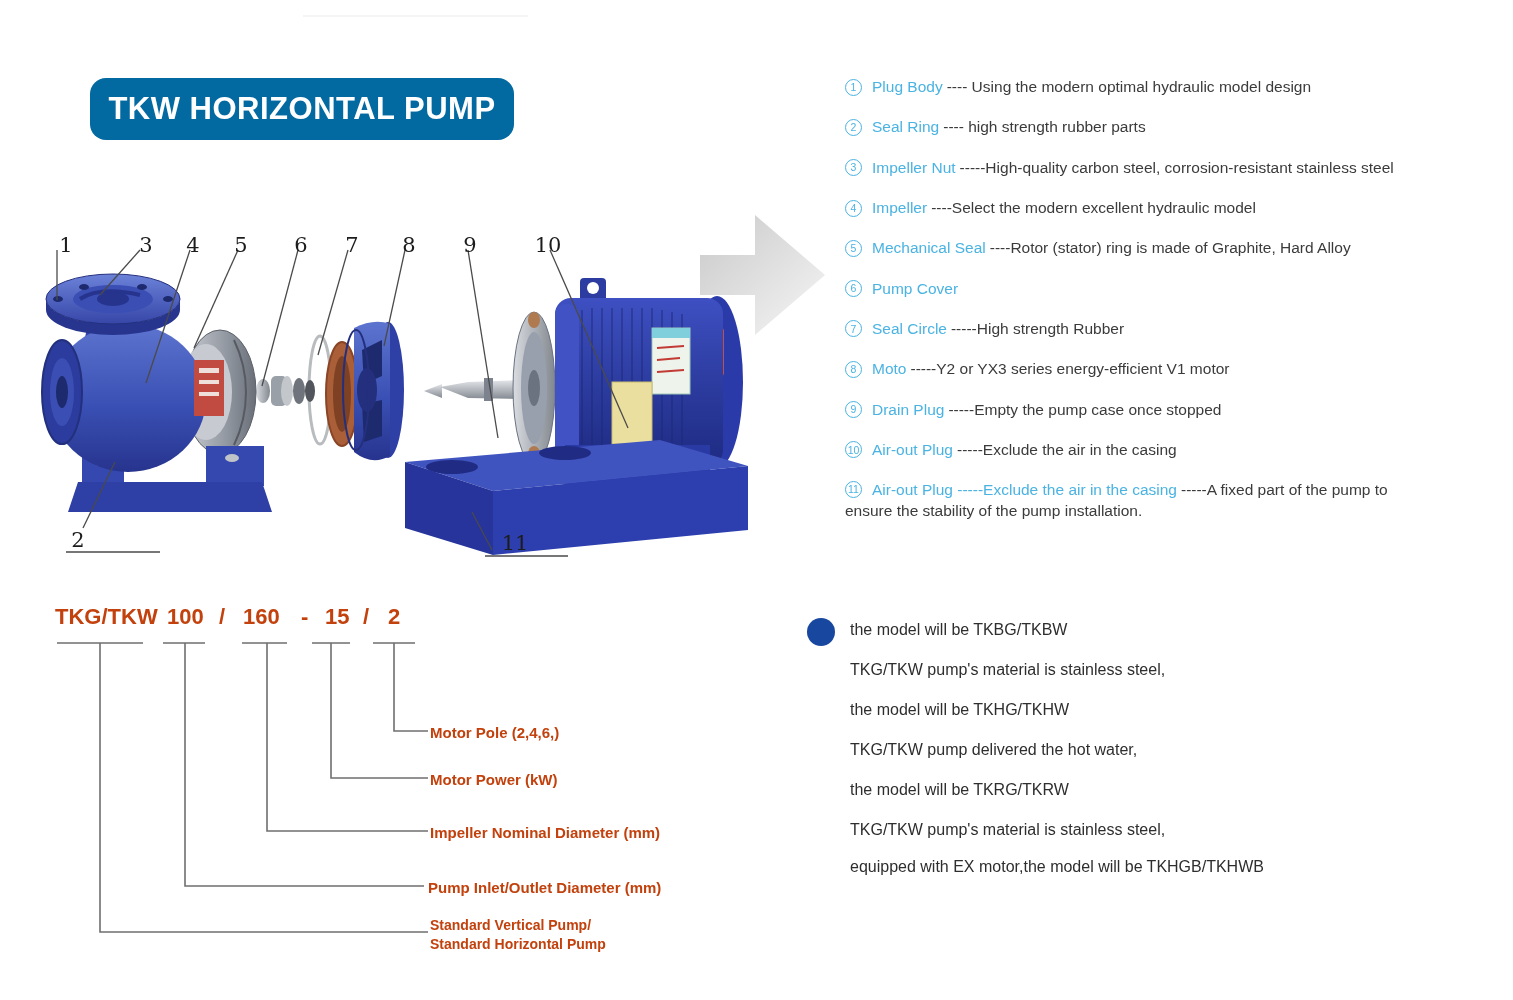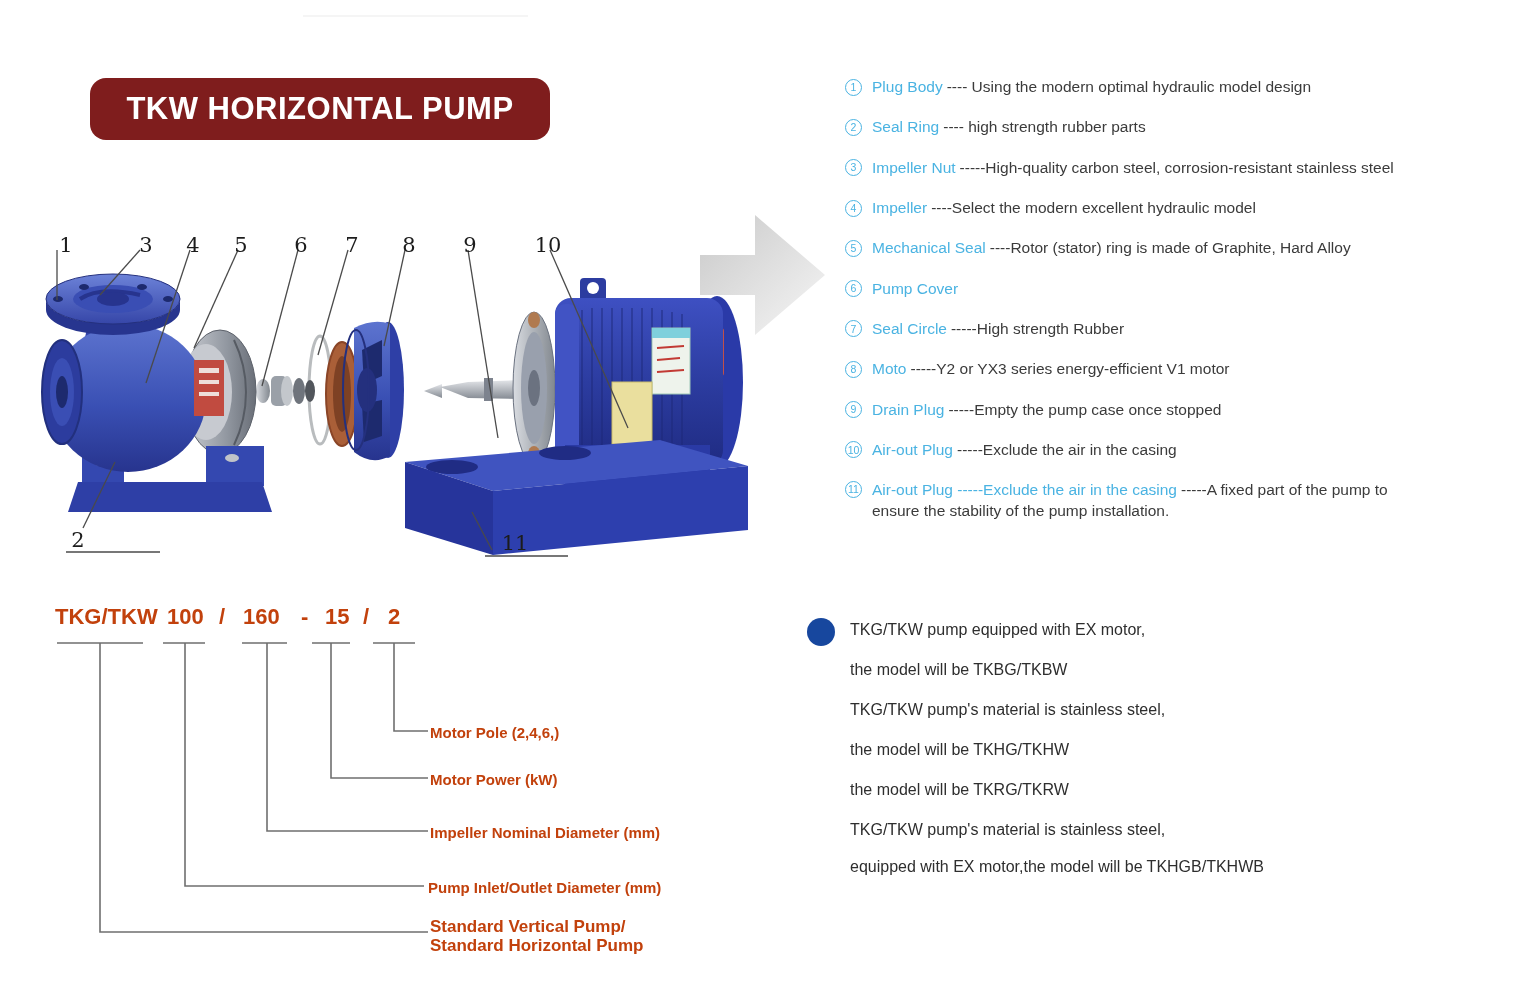--- a/index.html
+++ b/index.html
@@ -3,40 +3,40 @@
 <meta charset="utf-8">
 <style>
   *{margin:0;padding:0;box-sizing:border-box}
   html,body{width:1513px;height:1000px;background:#ffffff;font-family:"Liberation Sans",sans-serif;position:relative;overflow:hidden}
   .abs{position:absolute}
 
   
   .top-faint{left:303px;top:15px;width:225px;height:2px;background:#f5f5f5}
 
   
-  .banner{left:90px;top:78px;width:460px;height:62px;background:#7f1d1d;border-radius:16px;
+  .banner{left:90px;top:78px;width:424px;height:62px;background:#0369a1;border-radius:16px;
           display:flex;align-items:center;justify-content:center;color:#ffffff;
           font-size:31px;font-weight:bold;letter-spacing:.5px;white-space:nowrap}
 
   
   .parts{left:845px;top:67px;width:668px}
   .part-row{display:flex;align-items:center;height:40.3px;font-size:15.5px;color:#3b3b3b;white-space:nowrap}
   .pnum{flex:0 0 auto;width:17px;height:17px;border:1.3px solid #4ab3e2;border-radius:50%;color:#4ab3e2;
         font-size:10.5px;line-height:1;display:flex;align-items:center;justify-content:center;margin-right:10px}
   .pname{color:#4ab3e2;margin-right:4px}
   .pdesc{color:#3b3b3b}
   .part-row.wrap{height:auto;display:block;line-height:21px;padding-top:9px}
   .part-row.wrap .l1{display:flex;align-items:center;white-space:nowrap}
-  .part-row.wrap .l2{margin-left:27px;white-space:nowrap}
+  .part-row.wrap .l2{white-space:nowrap}
 
   
   .mseg{position:absolute;top:604px;font-size:22px;font-weight:bold;color:#c2410c;white-space:nowrap}
   .s0{left:55px}.s1{left:167px}.s2{left:219px}.s3{left:243px}.s4{left:301px}.s5{left:325px}.s6{left:363px}.s7{left:388px}
   .mlabel{position:absolute;font-size:15px;font-weight:bold;color:#c2410c;white-space:nowrap}
-  .mlabel.small{font-size:17px}
+  .mlabel.small{font-size:14px}
 
   
   .bullet{left:807px;top:618px;width:28px;height:28px;border-radius:50%;background:#17479e}
   .notes{left:850px;top:610px;width:640px}
   .note{height:40px;display:flex;align-items:center;font-size:16px;color:#2e2e2e;white-space:nowrap}
   .note:nth-child(7){height:34px}
   .note:nth-child(8){height:30px}
   .note .model{font-weight:normal;margin-left:4px}
   .note:nth-child(8) .model{font-size:20px}
 
@@ -319,36 +319,36 @@
 <div class="mlabel" style="left:430px;top:724px">Motor Pole (2,4,6,)</div>
 <div class="mlabel" style="left:430px;top:771px">Motor Power  (kW)</div>
 <div class="mlabel" style="left:430px;top:824px">Impeller Nominal Diameter (mm)</div>
 <div class="mlabel" style="left:428px;top:879px">Pump Inlet/Outlet Diameter (mm)</div>
 <div class="mlabel small" style="left:430px;top:917px">Standard Vertical Pump/</div>
 <div class="mlabel small" style="left:430px;top:936px">Standard  Horizontal Pump</div>
 
 <div class="abs bullet"></div>
 <div class="abs notes">
   <div class="note">
-    <span>TKG/TKW pump equipped with EX motor,</span>
-    <span class="model"></span>
-  </div>
-  <div class="note">
     <span>the model will be </span>
     <span class="model">TKBG/TKBW</span>
   </div>
   <div class="note">
     <span>TKG/TKW pump's material is stainless steel,</span>
     <span class="model"></span>
   </div>
   <div class="note">
     <span>the model will be </span>
     <span class="model">TKHG/TKHW</span>
   </div>
   <div class="note">
+    <span>TKG/TKW pump delivered the hot water,</span>
+    <span class="model"></span>
+  </div>
+  <div class="note">
     <span>the model will be </span>
     <span class="model">TKRG/TKRW</span>
   </div>
   <div class="note">
     <span>TKG/TKW pump's material is stainless steel,</span>
     <span class="model"></span>
   </div>
   <div class="note">
     <span>equipped with EX motor,the model will be </span>
     <span class="model">TKHGB/TKHWB</span>

